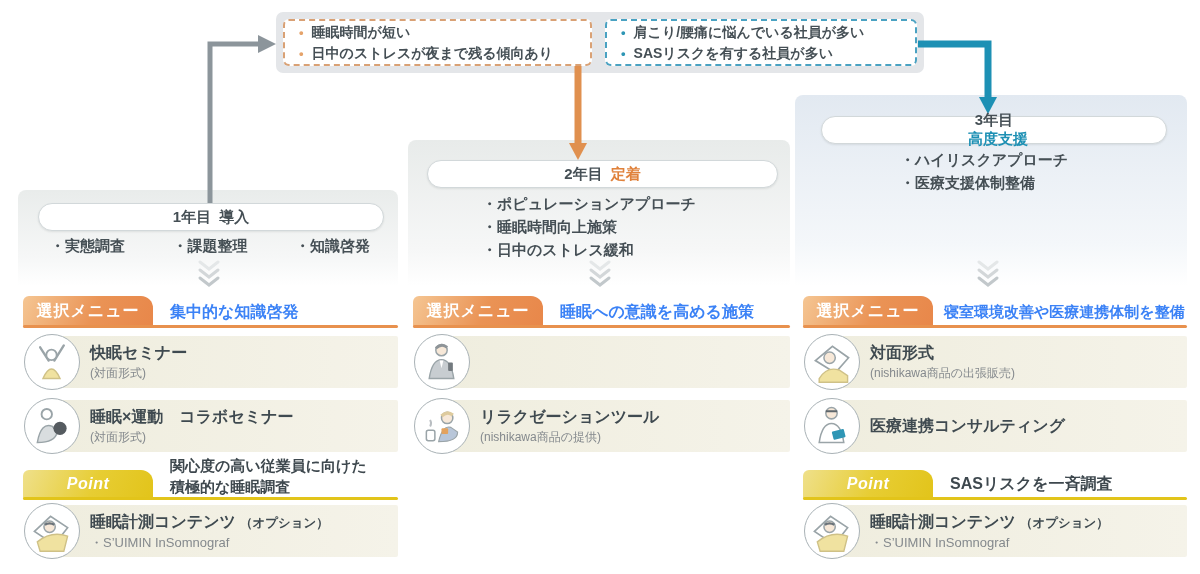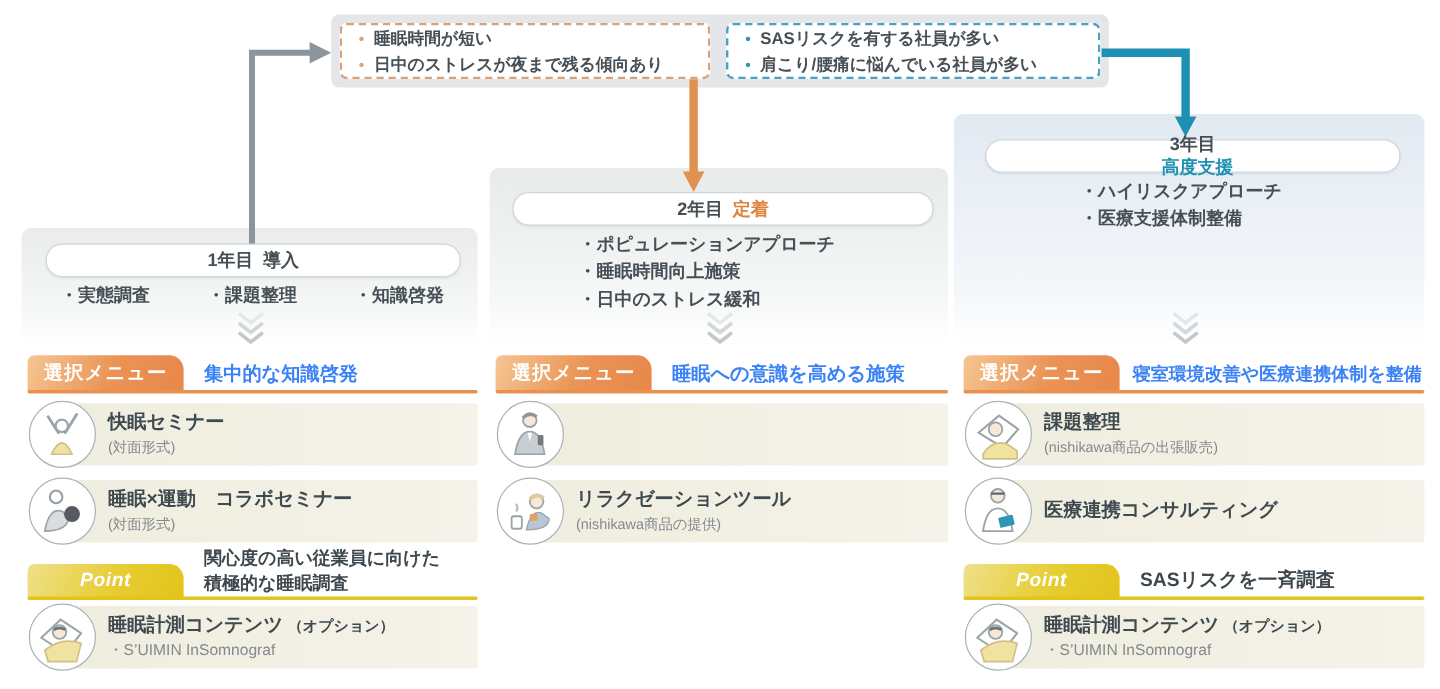--- a/index.html
+++ b/index.html
@@ -103,24 +103,24 @@
   <div class="callout callout-1">
     <div class="callout-line">
         <span>睡眠時間が短い</span>
       </div>
     <div class="callout-line">
         <span>日中のストレスが夜まで残る傾向あり</span>
       </div>
   </div>
   <div class="callout callout-2">
     <div class="callout-line">
+        <span>肩こり/腰痛に悩んでいる社員が多い</span>
+      </div>
+    <div class="callout-line">
         <span>SASリスクを有する社員が多い</span>
-      </div>
-    <div class="callout-line">
-        <span>肩こり/腰痛に悩んでいる社員が多い</span>
       </div>
   </div>
 
   <div class="abs pill pill-1">
     <span>1年目</span>
     <span class="phase phase-dark">導入</span>
   </div>
   <div class="abs pill pill-2">
     <span>2年目</span>
     <span class="phase phase-orange">定着</span>
@@ -249,21 +249,21 @@
 
   <div class="abs item-bg row-y1" style="left:820px;width:367px;"></div>
   <div class="abs icon-circle icon-y1" style="left:804px;">
     <svg width="53" height="53" viewBox="0 0 56 56">
       <path d="M11 27 L29 12 L46 24 L32 40 Z" fill="#fff" stroke="#9AA4A8" stroke-width="1.8"></path>
       <circle cx="26" cy="24" r="6" fill="#F7E8D8" stroke="#9AA4A8" stroke-width="1.6"></circle>
       <path d="M15 46 Q23 33 36 37 L45 43 L45 50 L15 50 Z" fill="#F0E2A0" stroke="#CFC187" stroke-width="1.5"></path>
     </svg>
   </div>
   <div class="abs item-text" style="left:870px;top:343px;">
-    <div class="item-title">課題整理</div>
+    <div class="item-title">対面形式</div>
     <div class="item-sub">(nishikawa商品の出張販売)</div>
   </div>
 
   <div class="abs item-bg row-y2" style="left:820px;width:367px;"></div>
   <div class="abs icon-circle icon-y2" style="left:804px;">
     <svg width="53" height="53" viewBox="0 0 56 56">
       <circle cx="28" cy="15" r="6" fill="#F7E8D8" stroke="#9AA4A8" stroke-width="1.6"></circle>
       <path d="M22 13 h12" stroke="#5E666B" stroke-width="2"></path>
       <path d="M15 46 Q18 26 28 26 Q38 26 41 46 Z" fill="#fff" stroke="#9AA4A8" stroke-width="1.6"></path>
       <rect x="29" y="33" width="13" height="9" rx="1" fill="#2E96B5" transform="rotate(-14 35 37)"></rect>

